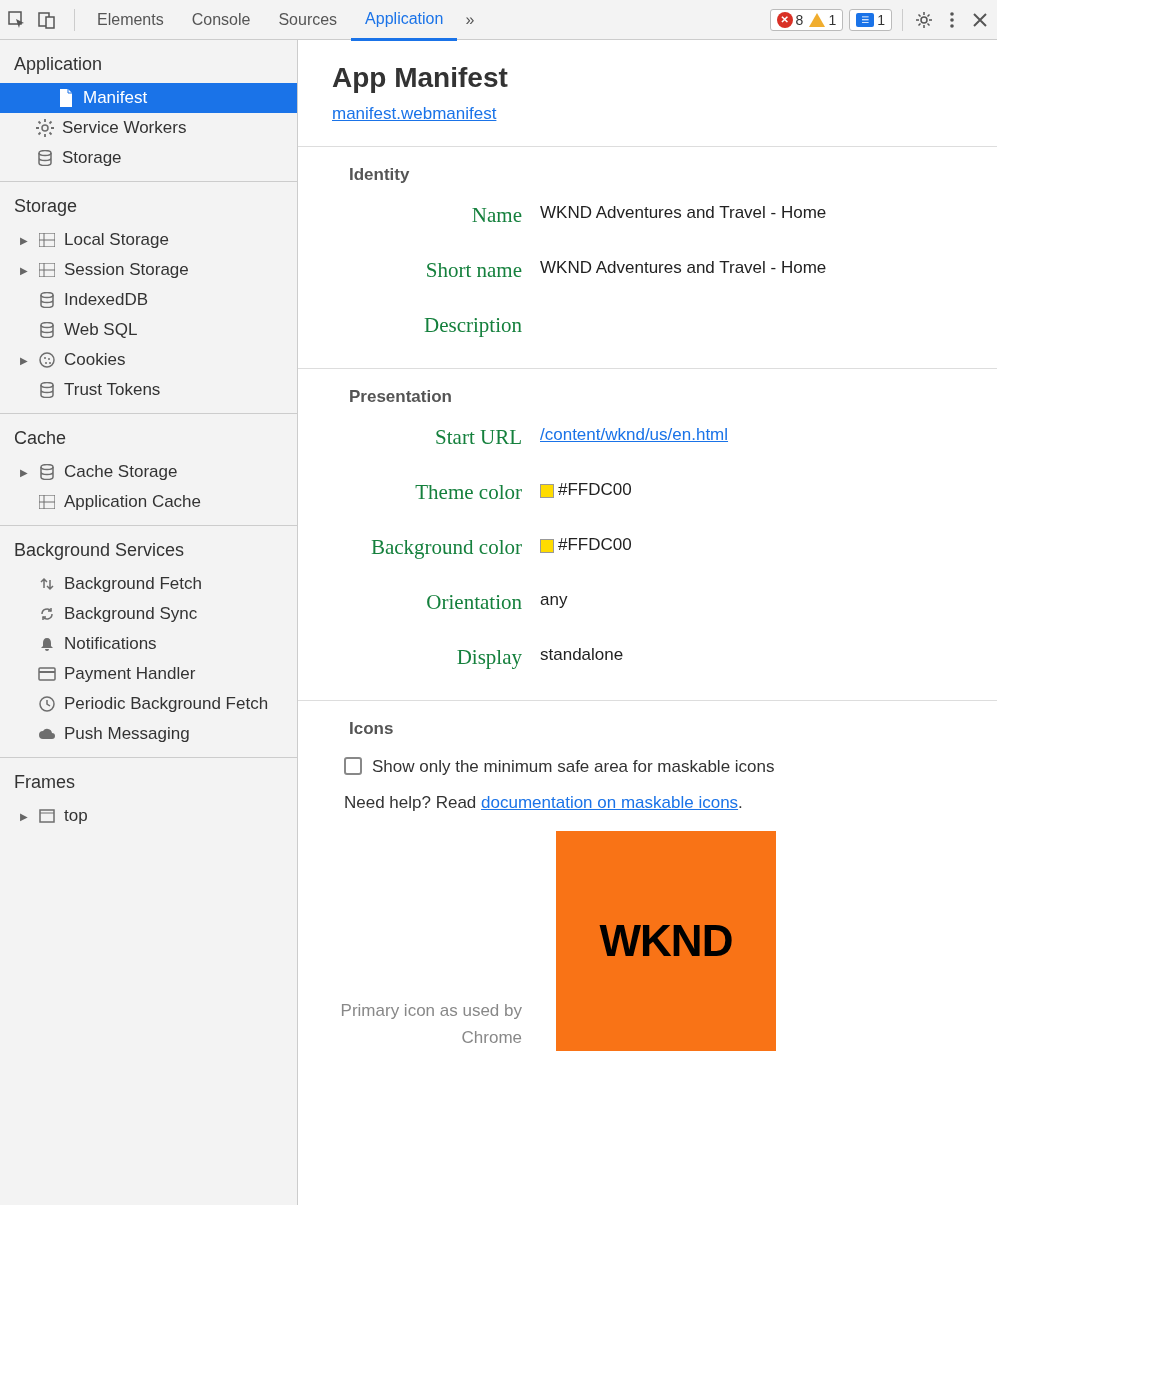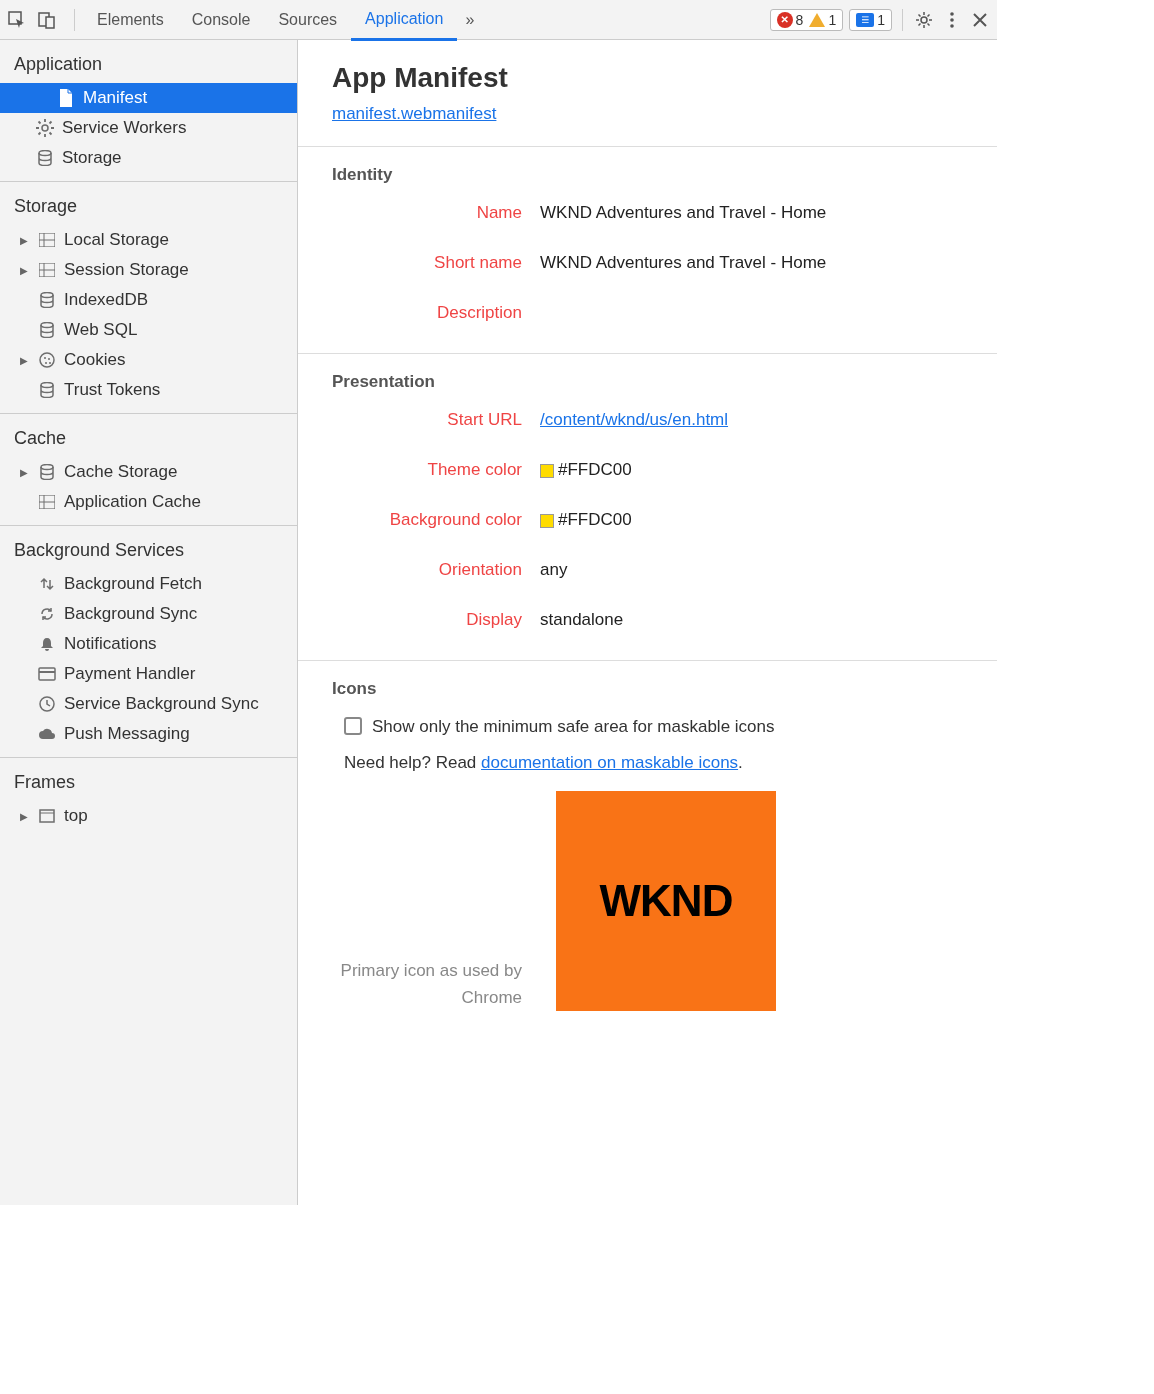--- a/index.html
+++ b/index.html
@@ -120,33 +120,34 @@
   color: #1a73e8;
   text-decoration: underline;
   font-size: 17px;
 }
 .hr { border: none; border-top: 1px solid #ddd; margin: 22px 0 18px -34px; }
 .section-title {
   font-size: 17px;
   font-weight: 600;
   color: #555;
   margin-bottom: 18px;
-  margin-left: 0;
+  margin-left: 17px;
 }
 .kv-row {
   display: flex;
   align-items: flex-start;
   margin-bottom: 30px;
   gap: 18px;
 }
 .kv-label {
   width: 190px;
   text-align: right;
-  color: #ef4444;
-  font-size: 17px;
+  color: #15803d;
+  font-size: 21px;
+  font-family: Liberation Serif, serif;
 }
 .kv-value {
   flex: 1;
   font-size: 17px;
   color: #222;
 }
 .kv-value a { color: #1a73e8; text-decoration: underline; }
 .swatch {
   display: inline-block;
   width: 14px; height: 14px;
@@ -410,21 +411,21 @@
         <span>Payment Handler</span>
       </div>
       <div class="side-item no-arrow">
         <span class="tree-arrow">▶</span>
         <span class="icon">
             <svg width="16" height="16" viewBox="0 0 16 16">
               <circle cx="8" cy="8" r="7" fill="none" stroke="#6e6e6e" stroke-width="1.5"></circle>
               <path d="M8 4v4l3 2" fill="none" stroke="#6e6e6e" stroke-width="1.5"></path>
             </svg>
           </span>
-        <span>Service Background Sync</span>
+        <span>Periodic Background Fetch</span>
       </div>
       <div class="side-item no-arrow">
         <span class="tree-arrow">▶</span>
         <span class="icon">
             <svg width="18" height="12" viewBox="0 0 18 12">
               <path d="M5 11a4 4 0 0 1 0-8 5 5 0 0 1 9 2 3 3 0 0 1 0 6H5z" fill="#6e6e6e"></path>
             </svg>
           </span>
         <span>Push Messaging</span>
       </div>

